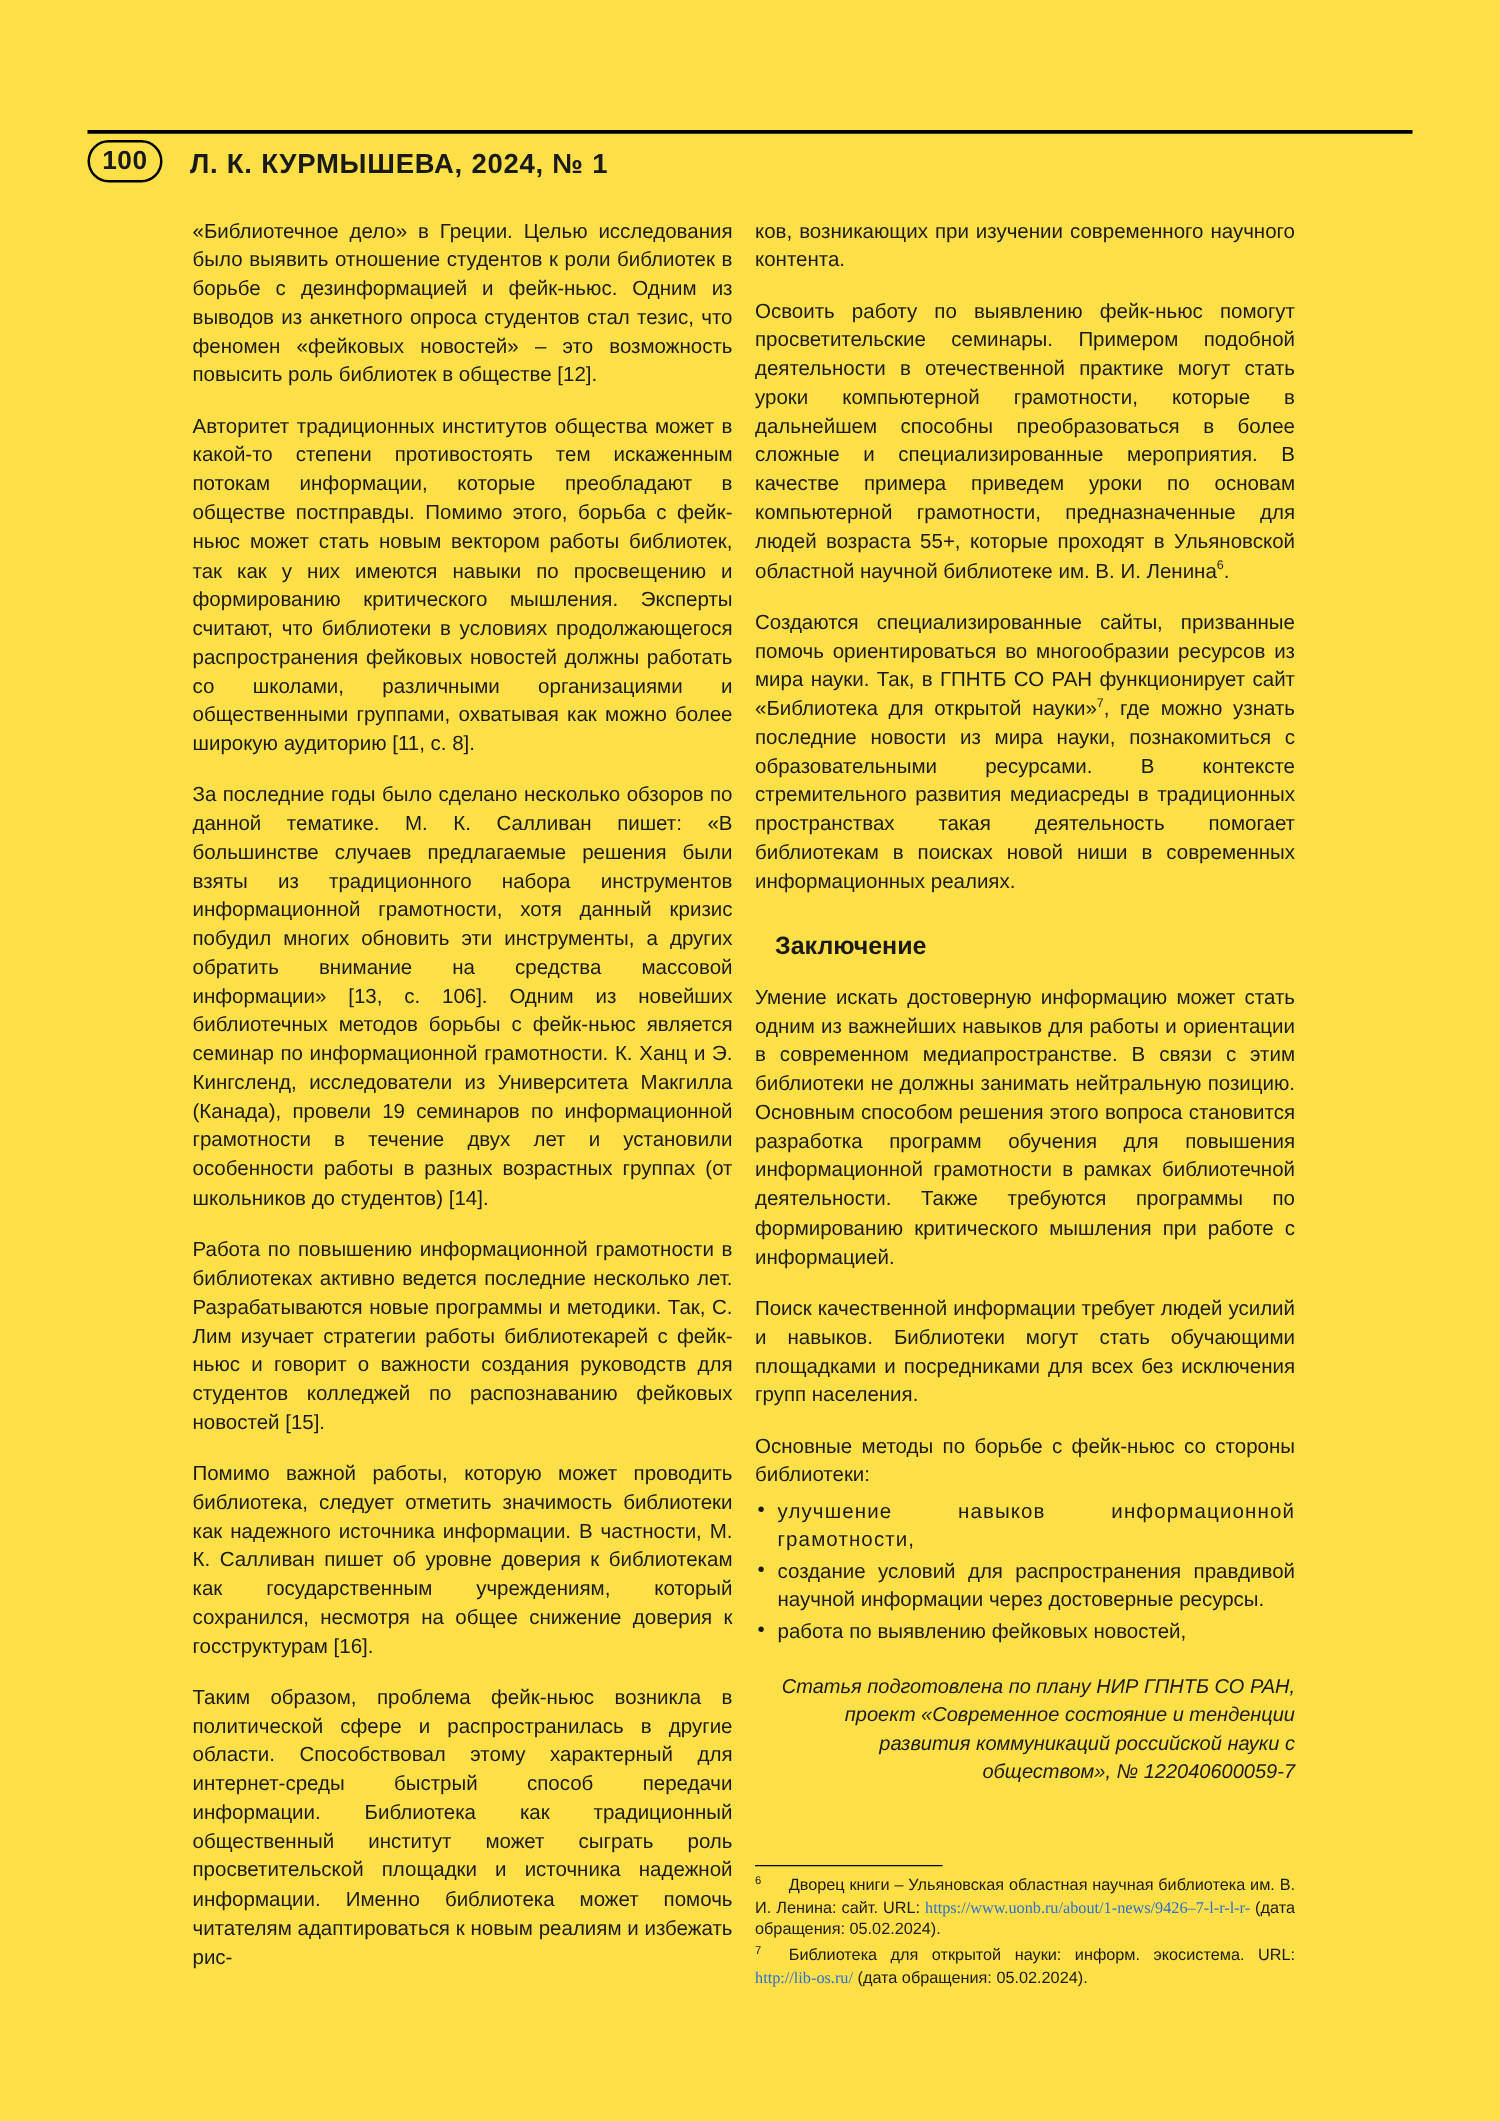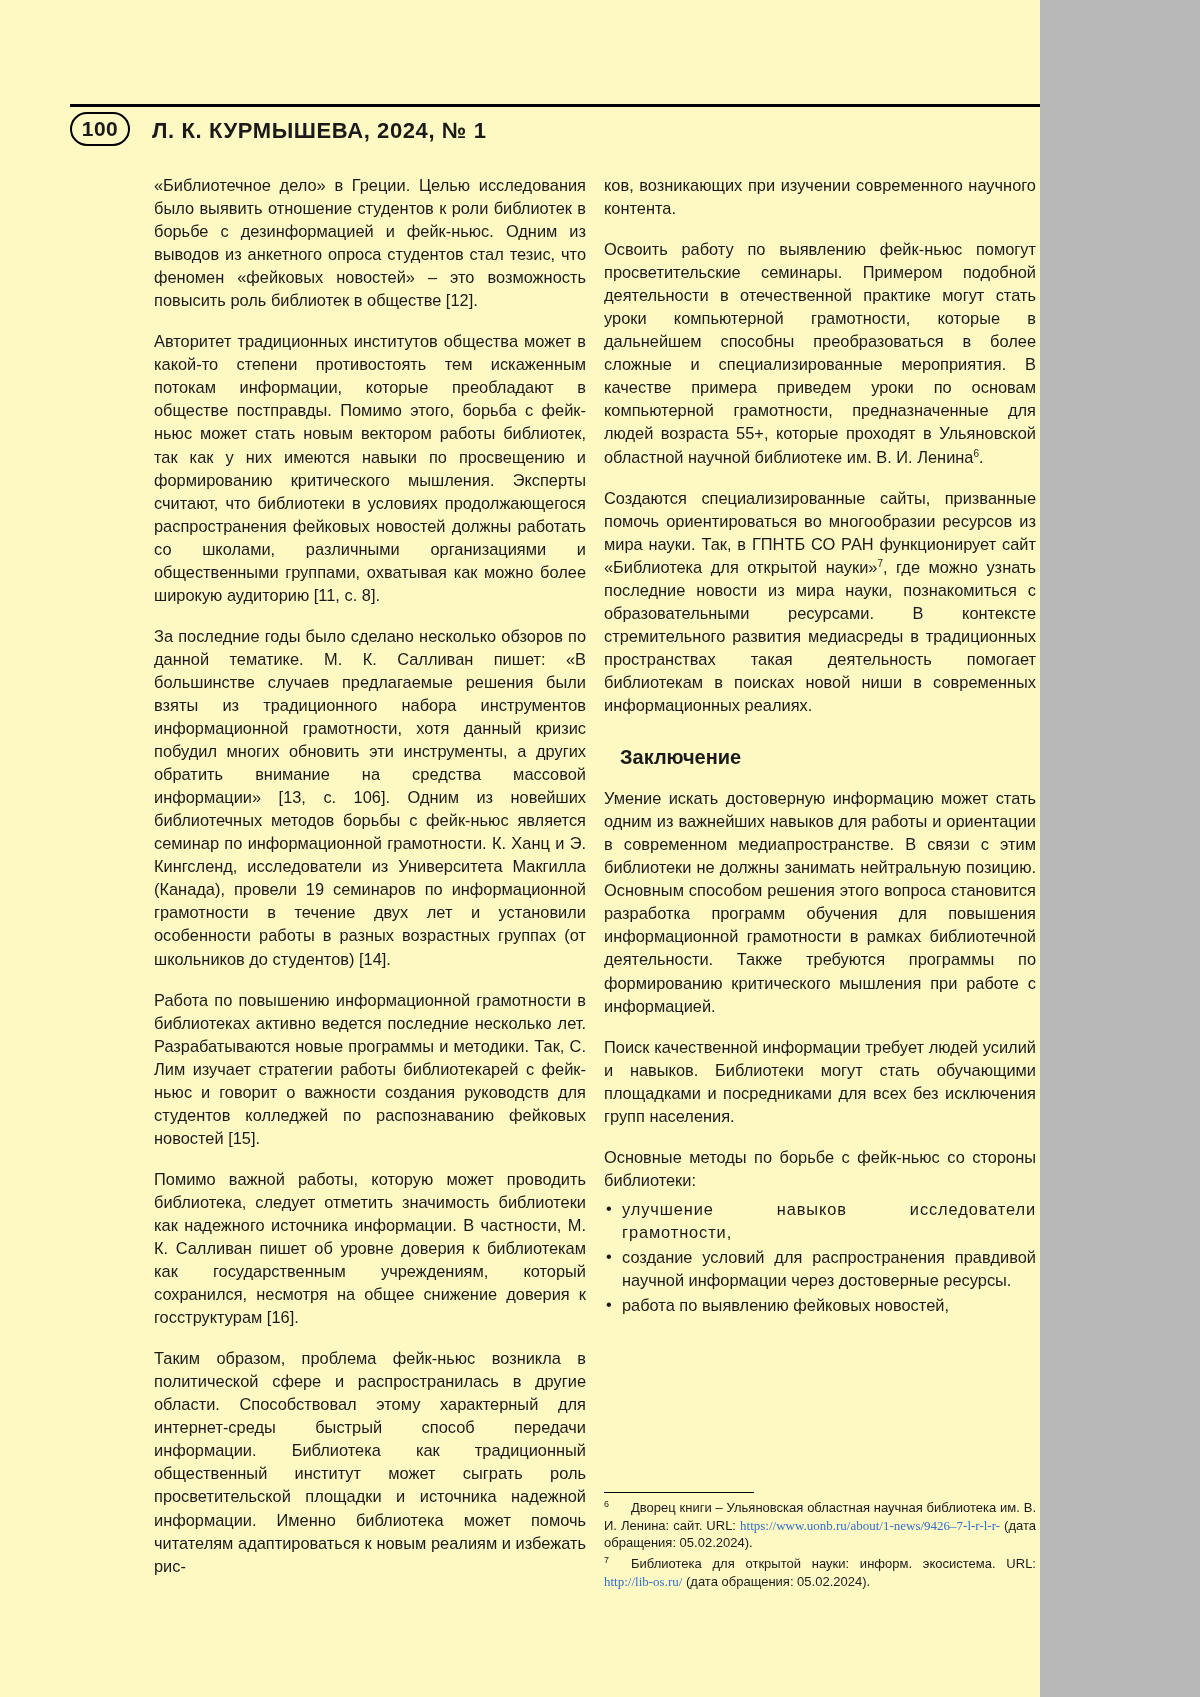--- a/index.html
+++ b/index.html
@@ -1,23 +1,23 @@
 <!DOCTYPE html>
 <html><head>
 <meta charset="utf-8">
 <style>
   html, body {
     margin: 0;
     padding: 0;
     background: #b8b8b8;
   }
   .page {
-    width: 1040px;
+    width: 1200px;
     height: 1697px;
-    background: #fef9c3;
+    background: #fde047;
     position: relative;
     box-sizing: border-box;
     font-family: "Liberation Sans", sans-serif;
     color: #1a1a1a;
     overflow: hidden;
   }
   
   .header {
     position: absolute;
     left: 70px;
@@ -168,25 +168,26 @@
 
     <p><span>Создаются специализированные сайты, призванные помочь ориентироваться во многообразии ресурсов из мира науки. Так, в ГПНТБ СО РАН функционирует сайт «Библиотека для открытой науки»</span><sup class="fnref">7</sup><span>, где можно узнать последние новости из мира науки, познакомиться с образовательными ресурсами. В контексте стремительного развития медиасреды в традиционных пространствах такая деятельность помогает библиотекам в поисках новой ниши в современных информационных реалиях.</span></p>
 
     <div class="section-head">Заключение</div>
 
     <p><span>Умение искать достоверную информацию может стать одним из важнейших навыков для работы и ориентации в современном медиапространстве. В связи с этим библиотеки не должны занимать нейтральную позицию. Основным способом решения этого вопроса становится разработка программ обучения для повышения информационной грамотности в рамках библиотечной деятельности. Также требуются программы по формированию критического мышления при работе с информацией.</span></p>
     <p><span>Поиск качественной информации требует людей усилий и навыков. Библиотеки могут стать обучающими площадками и посредниками для всех без исключения групп населения.</span></p>
     <p style="margin-bottom:6px"><span>Основные методы по борьбе с фейк-ньюс со стороны библиотеки:</span></p>
 
     <ul class="bullets">
-      <li class="li-spaced">улучшение навыков исследователи грамотности,</li>
+      <li class="li-spaced">улучшение навыков информационной грамотности,</li>
       <li>создание условий для распространения правдивой научной информации через достоверные ресурсы.</li>
       <li>работа по выявлению фейковых новостей,</li>
     </ul>
 
+    <div class="funding">Статья подготовлена по плану НИР ГПНТБ СО РАН, проект «Современное состояние и тенденции развития коммуникаций российской науки с обществом», № 122040600059-7</div>
   </div>
 
   <div class="footnotes">
     <div class="fn-rule"></div>
     <div class="fn">
       <sup>6</sup><span class="fn-indent"></span><span>Дворец книги – Ульяновская областная научная библиотека им. В. И. Ленина: сайт. URL: </span><span class="link">https://www.uonb.ru/about/1-news/9426–7-l-r-l-r-</span><span> (дата обращения: 05.02.2024).</span>
     </div>
     <div class="fn">
       <sup>7</sup><span class="fn-indent"></span><span>Библиотека для открытой науки: информ. экосистема. URL: </span><span class="link">http://lib-os.ru/</span><span> (дата обращения: 05.02.2024).</span>
     </div>

